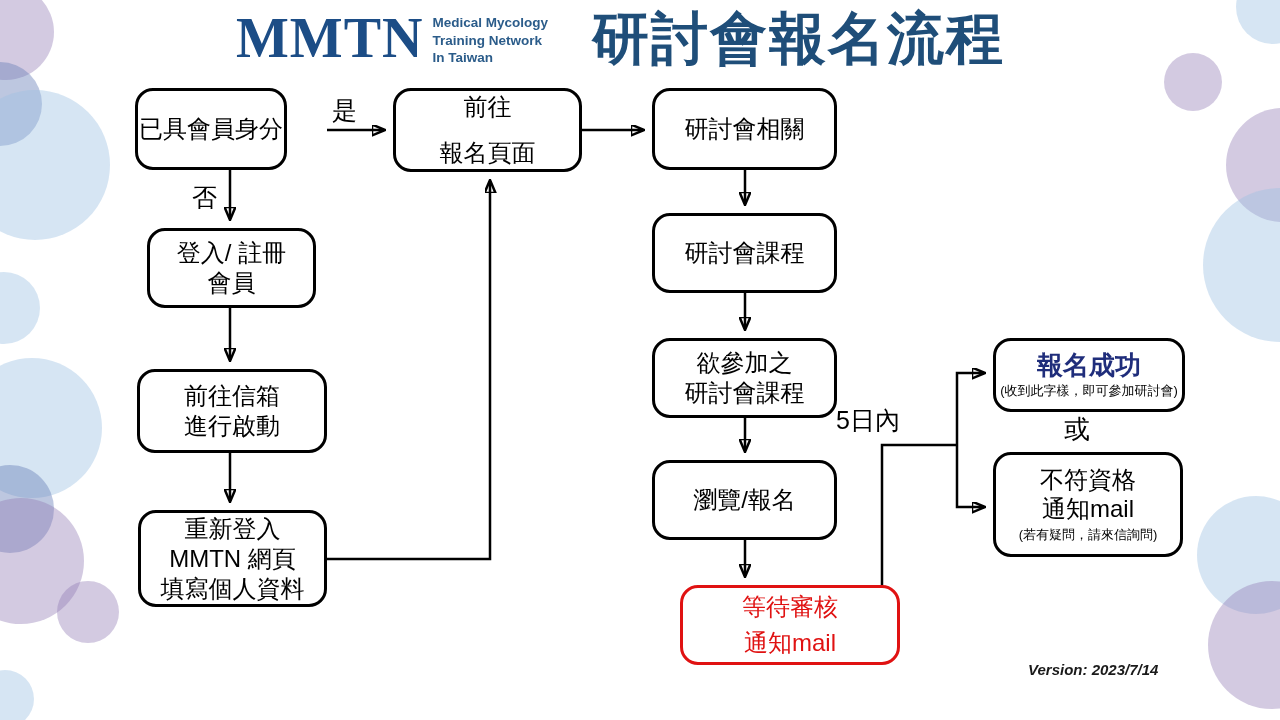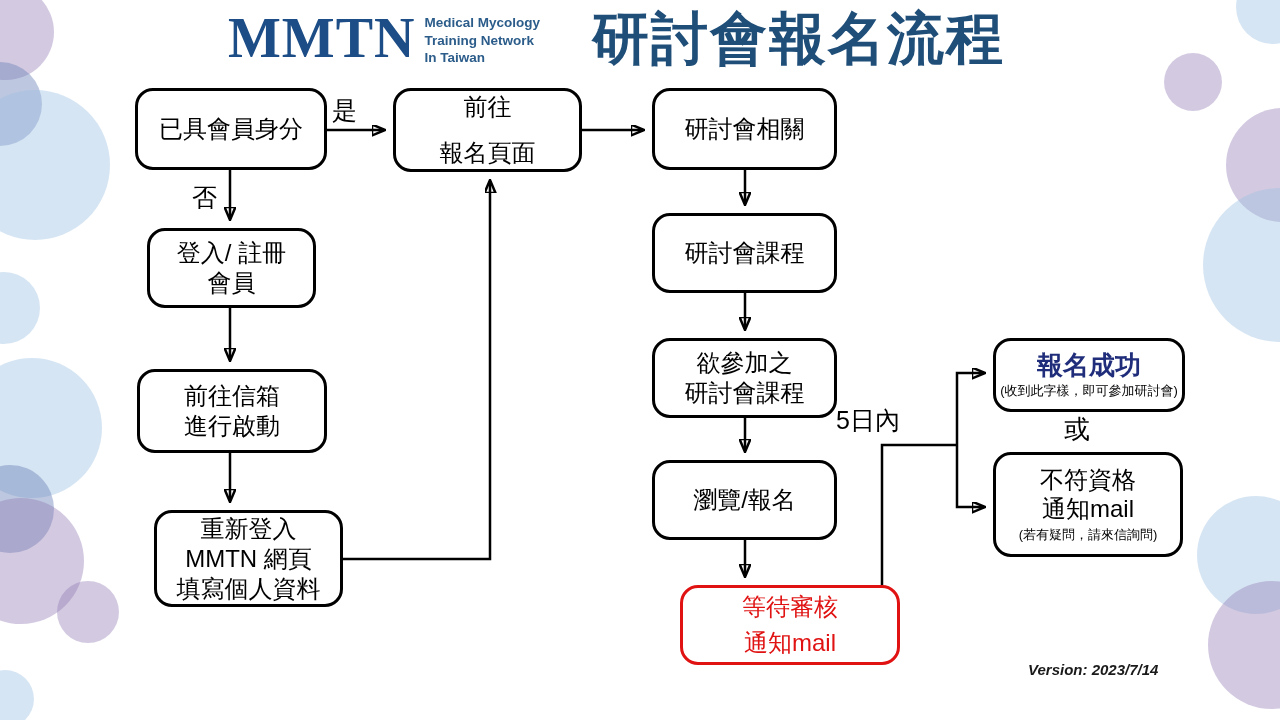--- a/index.html
+++ b/index.html
@@ -8,21 +8,21 @@
     background:#ffffff; overflow:hidden;
     font-family:"Liberation Sans", sans-serif; color:#000;
   }
   
   .decor { position:absolute; border-radius:50%; }
   .decor-blue   { background: rgba(157,192,226,0.42); }
   .decor-purple { background: rgba(146,122,180,0.40); }
   .decor-slate  { background: rgba(108,131,186,0.45); }
 
   
-  .brand { position:absolute; left:228px; top:10px; display:flex; align-items:flex-start; }
+  .brand { position:absolute; left:236px; top:10px; display:flex; align-items:flex-start; }
   .logo-acronym {
     font-family:"Liberation Serif", serif; font-weight:bold;
     font-size:56px; line-height:1; color:#1c4d86; letter-spacing:1px;
   }
   .logo-lines { margin-left:9px; margin-top:4px; }
   .logo-lines span {
     display:block; font-size:13.5px; line-height:1.3; font-weight:bold; color:#2b5c8a;
   }
   .page-title {
     position:absolute; left:592px; top:4px; margin:0;
@@ -36,24 +36,24 @@
   
   .node {
     position:absolute; box-sizing:border-box;
     border:3px solid #000; border-radius:18px; background:#fff;
     display:flex; flex-direction:column; align-items:center; justify-content:center;
     font-size:24px; line-height:1.25; text-align:center;
   }
   .node span { display:block; }
   .node .note { font-size:13px; line-height:1.25; color:#000; margin-top:3px; }
 
-  #n-member-check          { left:135px; top:88px;  width:192px; height:82px; }
+  #n-member-check          { left:135px; top:88px;  width:152px; height:82px; }
   #n-login-register        { left:147px; top:228px; width:169px; height:80px; }
   #n-mailbox-activate      { left:137px; top:369px; width:190px; height:84px; }
-  #n-relogin-fill-profile  { left:138px; top:510px; width:189px; height:97px;margin-left:16px; }
+  #n-relogin-fill-profile  { left:138px; top:510px; width:189px; height:97px; }
   #n-goto-registration-page{ left:393px; top:88px;  width:189px; height:84px;gap:16px; }
   #n-seminar-related       { left:652px; top:88px;  width:185px; height:82px; }
   #n-seminar-courses       { left:652px; top:213px; width:185px; height:80px; }
   #n-courses-to-attend     { left:652px; top:338px; width:185px; height:80px; }
   #n-browse-register       { left:652px; top:460px; width:185px; height:80px;align-items:center; }
   #n-wait-review-mail      { left:680px; top:585px; width:220px; height:80px;
                              border-color:#e01212; color:#e01212;gap:6px; }
   #n-registration-success  { left:993px; top:338px; width:192px; height:74px; }
   #n-not-qualified         { left:993px; top:452px; width:190px; height:105px; }
 

